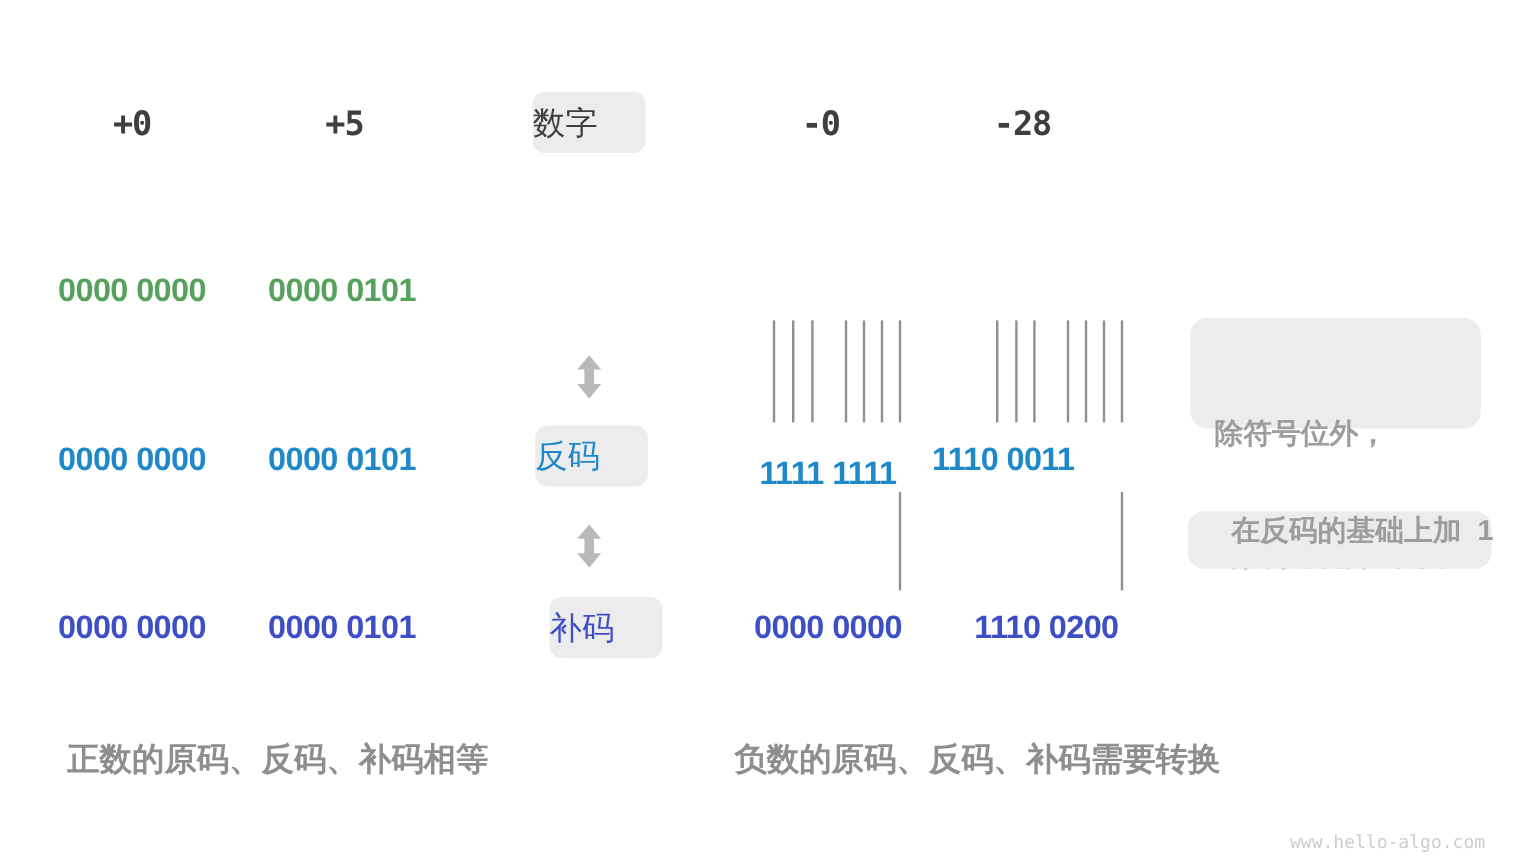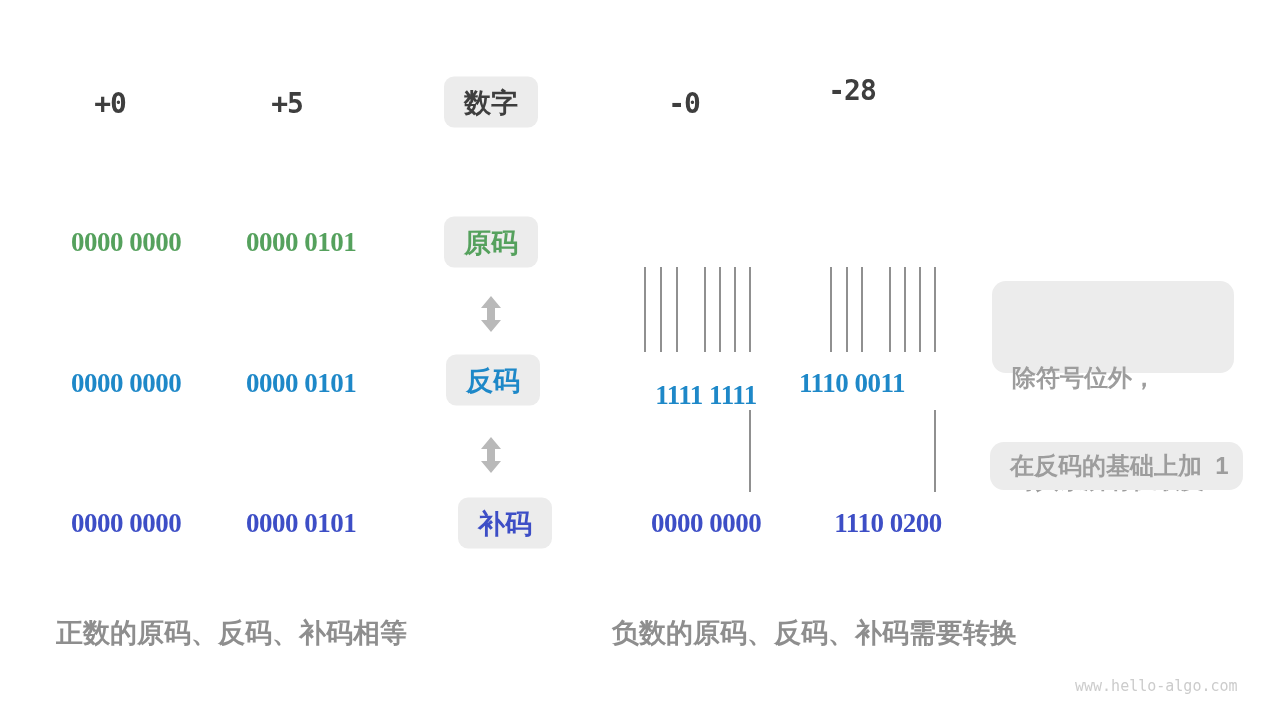--- a/index.html
+++ b/index.html
@@ -23,106 +23,100 @@
     font-family: "DejaVu Sans Mono", monospace;
     font-size: 28px;
     font-weight: bold;
     color: #3E3E3E;
     letter-spacing: -1px;
     white-space: nowrap;
   }
 
   
   .binary {
-    font-family: Liberation Serif, serif;
+    font-family: Liberation Sans, sans-serif;
     font-size: 27px;
     font-weight: bold;
     letter-spacing: -0.5px;
     white-space: pre;
-    margin-left: 16px;
   }
   .green  { color: #55A15D; }
   .blue   { color: #1E88C8; }
   .indigo { color: #3D4EC6; }
 
   
   .badge {
     width: 94px;
     height: 51px;
     background: #ECECEC;
     border-radius: 10px;
     display: flex;
     align-items: center;
-    justify-content: center;
     font-size: 27px;
-    font-weight: bold;
+    font-weight: normal;
     white-space: nowrap;
   }
   .badge.dark { color: #3E3E3E; }
 
   
   .tick {
     width: 1.5px;
     background: #909090;
   }
 
   
   .note-box {
     background: #ECECEC;
     border-radius: 14px;
     color: #9D9D9D;
     font-size: 24px;
     font-weight: bold;
     line-height: 34px;
     white-space: pre;
-    margin-top: 16px;
   }
   .note-box.two-line { padding: 12px 0 0 20px; }
   .note-box.one-line {
     display: flex;
-    align-items: center;
-    padding-left: 20px;
+    padding-left: 36px;
     box-sizing: border-box;
   }
 
   
   .caption {
     font-size: 27px;
     font-weight: bold;
     color: #8E8E8E;
     white-space: nowrap;
   }
 
   .watermark {
     font-family: "DejaVu Sans Mono", monospace;
     font-size: 15px;
     color: #CCCCCC;
     white-space: nowrap;
+    margin-top: 16px;
   }
 
   .arrow-icon svg { display: block; }
 </style>
 </head>
 <body>
 
 <div class="canvas">
 
   <div class="abs center num-label" style="left:110px; top:103px">+0</div>
   <div class="abs center num-label" style="left:287px; top:103px">+5</div>
   <div class="abs center badge dark" style="left:491px; top:102px">
     <span>数字</span>
   </div>
   <div class="abs center num-label" style="left:684px; top:103px">-0</div>
-  <div class="abs center num-label" style="left:852px; top:90px">-28</div>
+  <div class="abs center num-label" style="left:852px; top:103px">-28</div>
 
   <div class="abs center binary green" style="left:110px; top:242px">0000 0000</div>
   <div class="abs center binary green" style="left:285px; top:242px">0000 0101</div>
-  <div class="abs center badge green" style="left:491px; top:242px">
-    <span>原码</span>
-  </div>
 
   <div class="abs tick" style="left:644px; top:267px; height:85px"></div>
   <div class="abs tick" style="left:660px; top:267px; height:85px"></div>
   <div class="abs tick" style="left:676px; top:267px; height:85px"></div>
   <div class="abs tick" style="left:704px; top:267px; height:85px"></div>
   <div class="abs tick" style="left:719px; top:267px; height:85px"></div>
   <div class="abs tick" style="left:734px; top:267px; height:85px"></div>
   <div class="abs tick" style="left:749px; top:267px; height:85px"></div>
   <div class="abs tick" style="left:830px; top:267px; height:85px"></div>
   <div class="abs tick" style="left:846px; top:267px; height:85px"></div>

